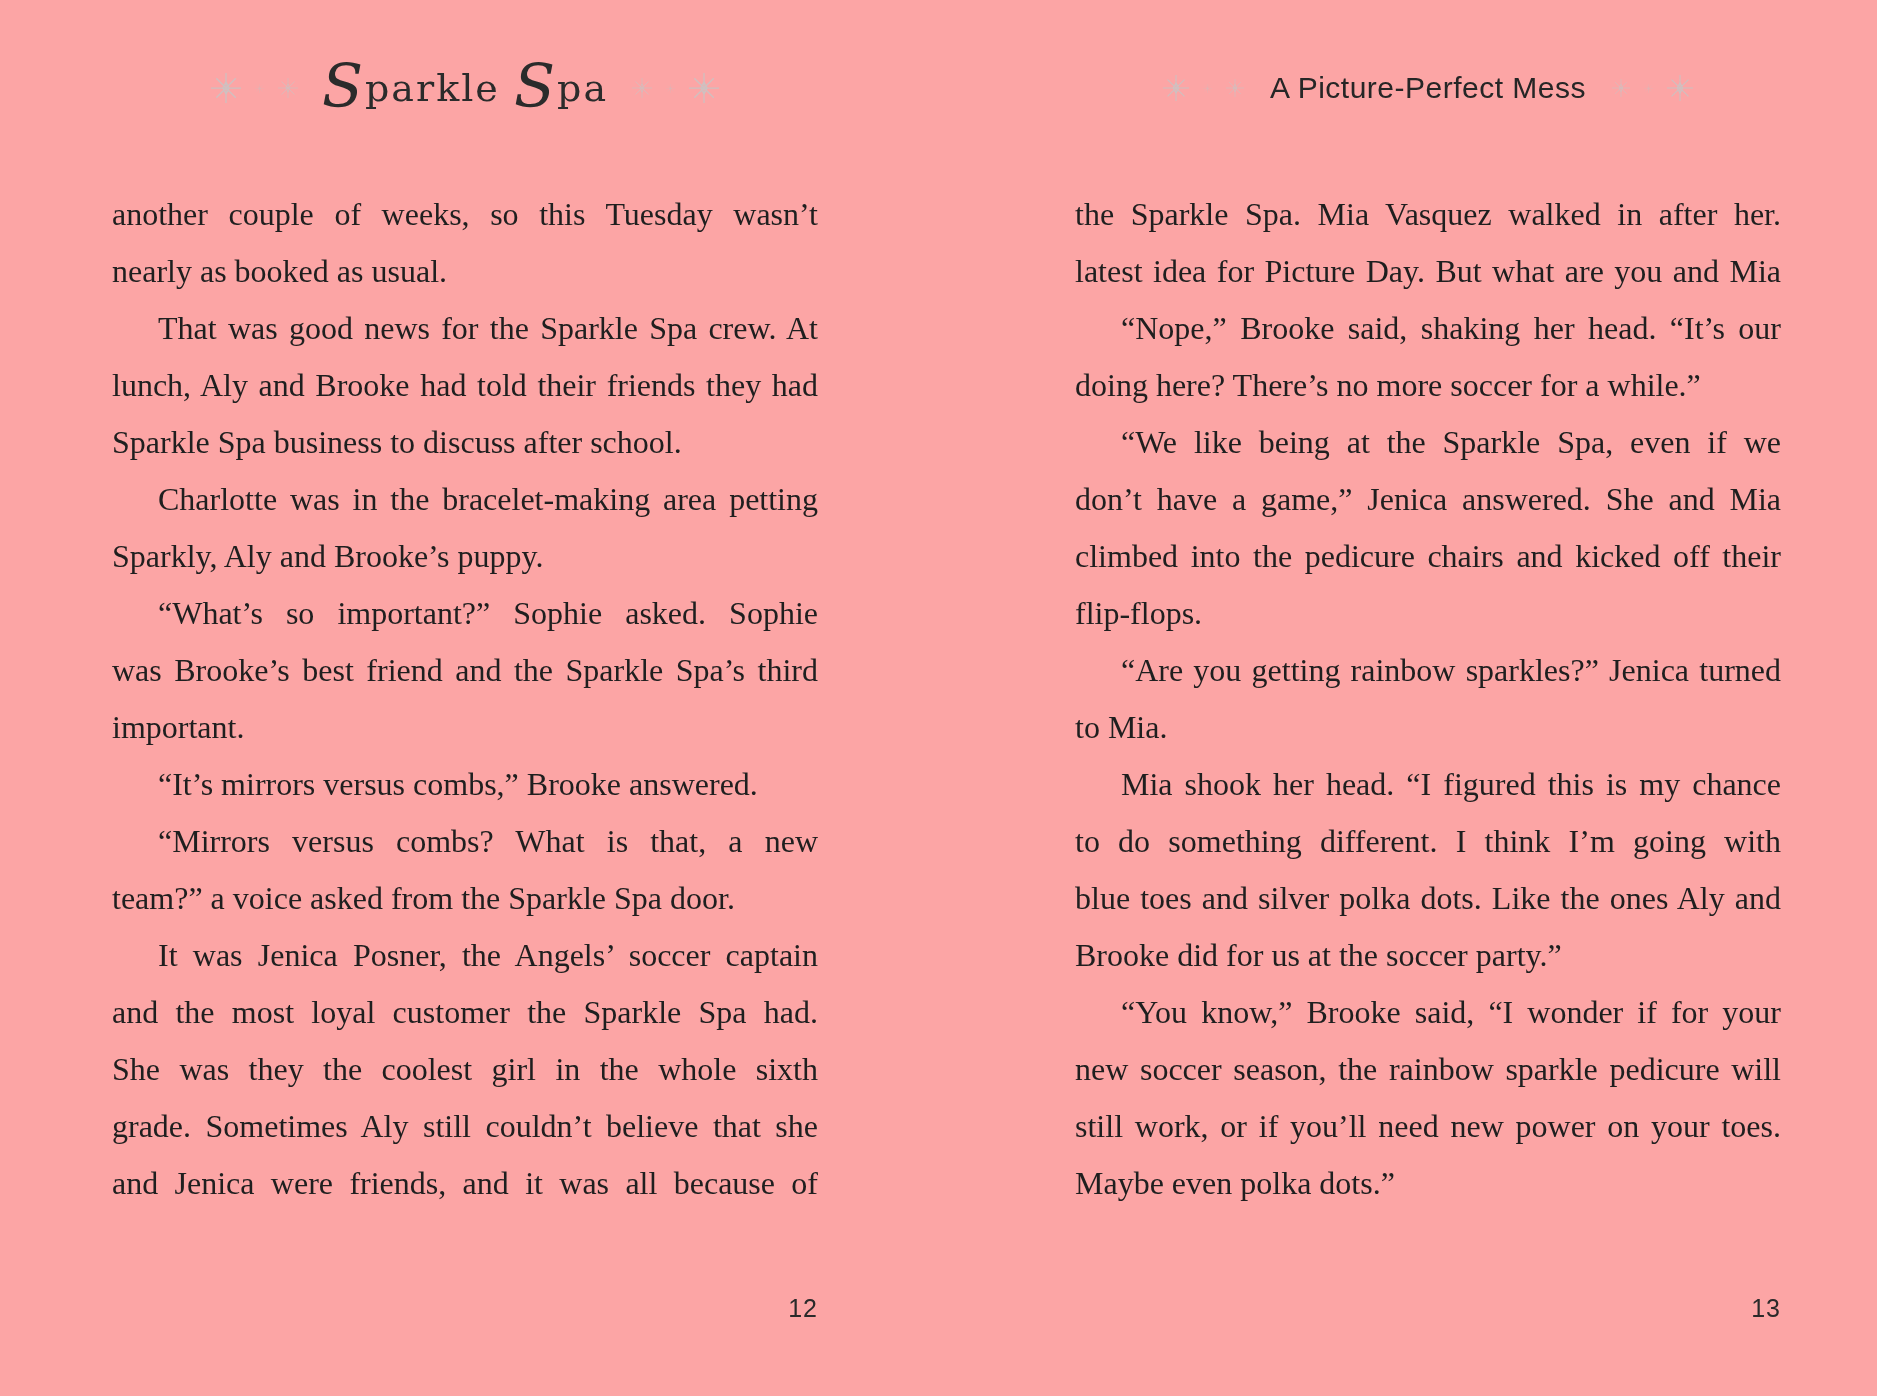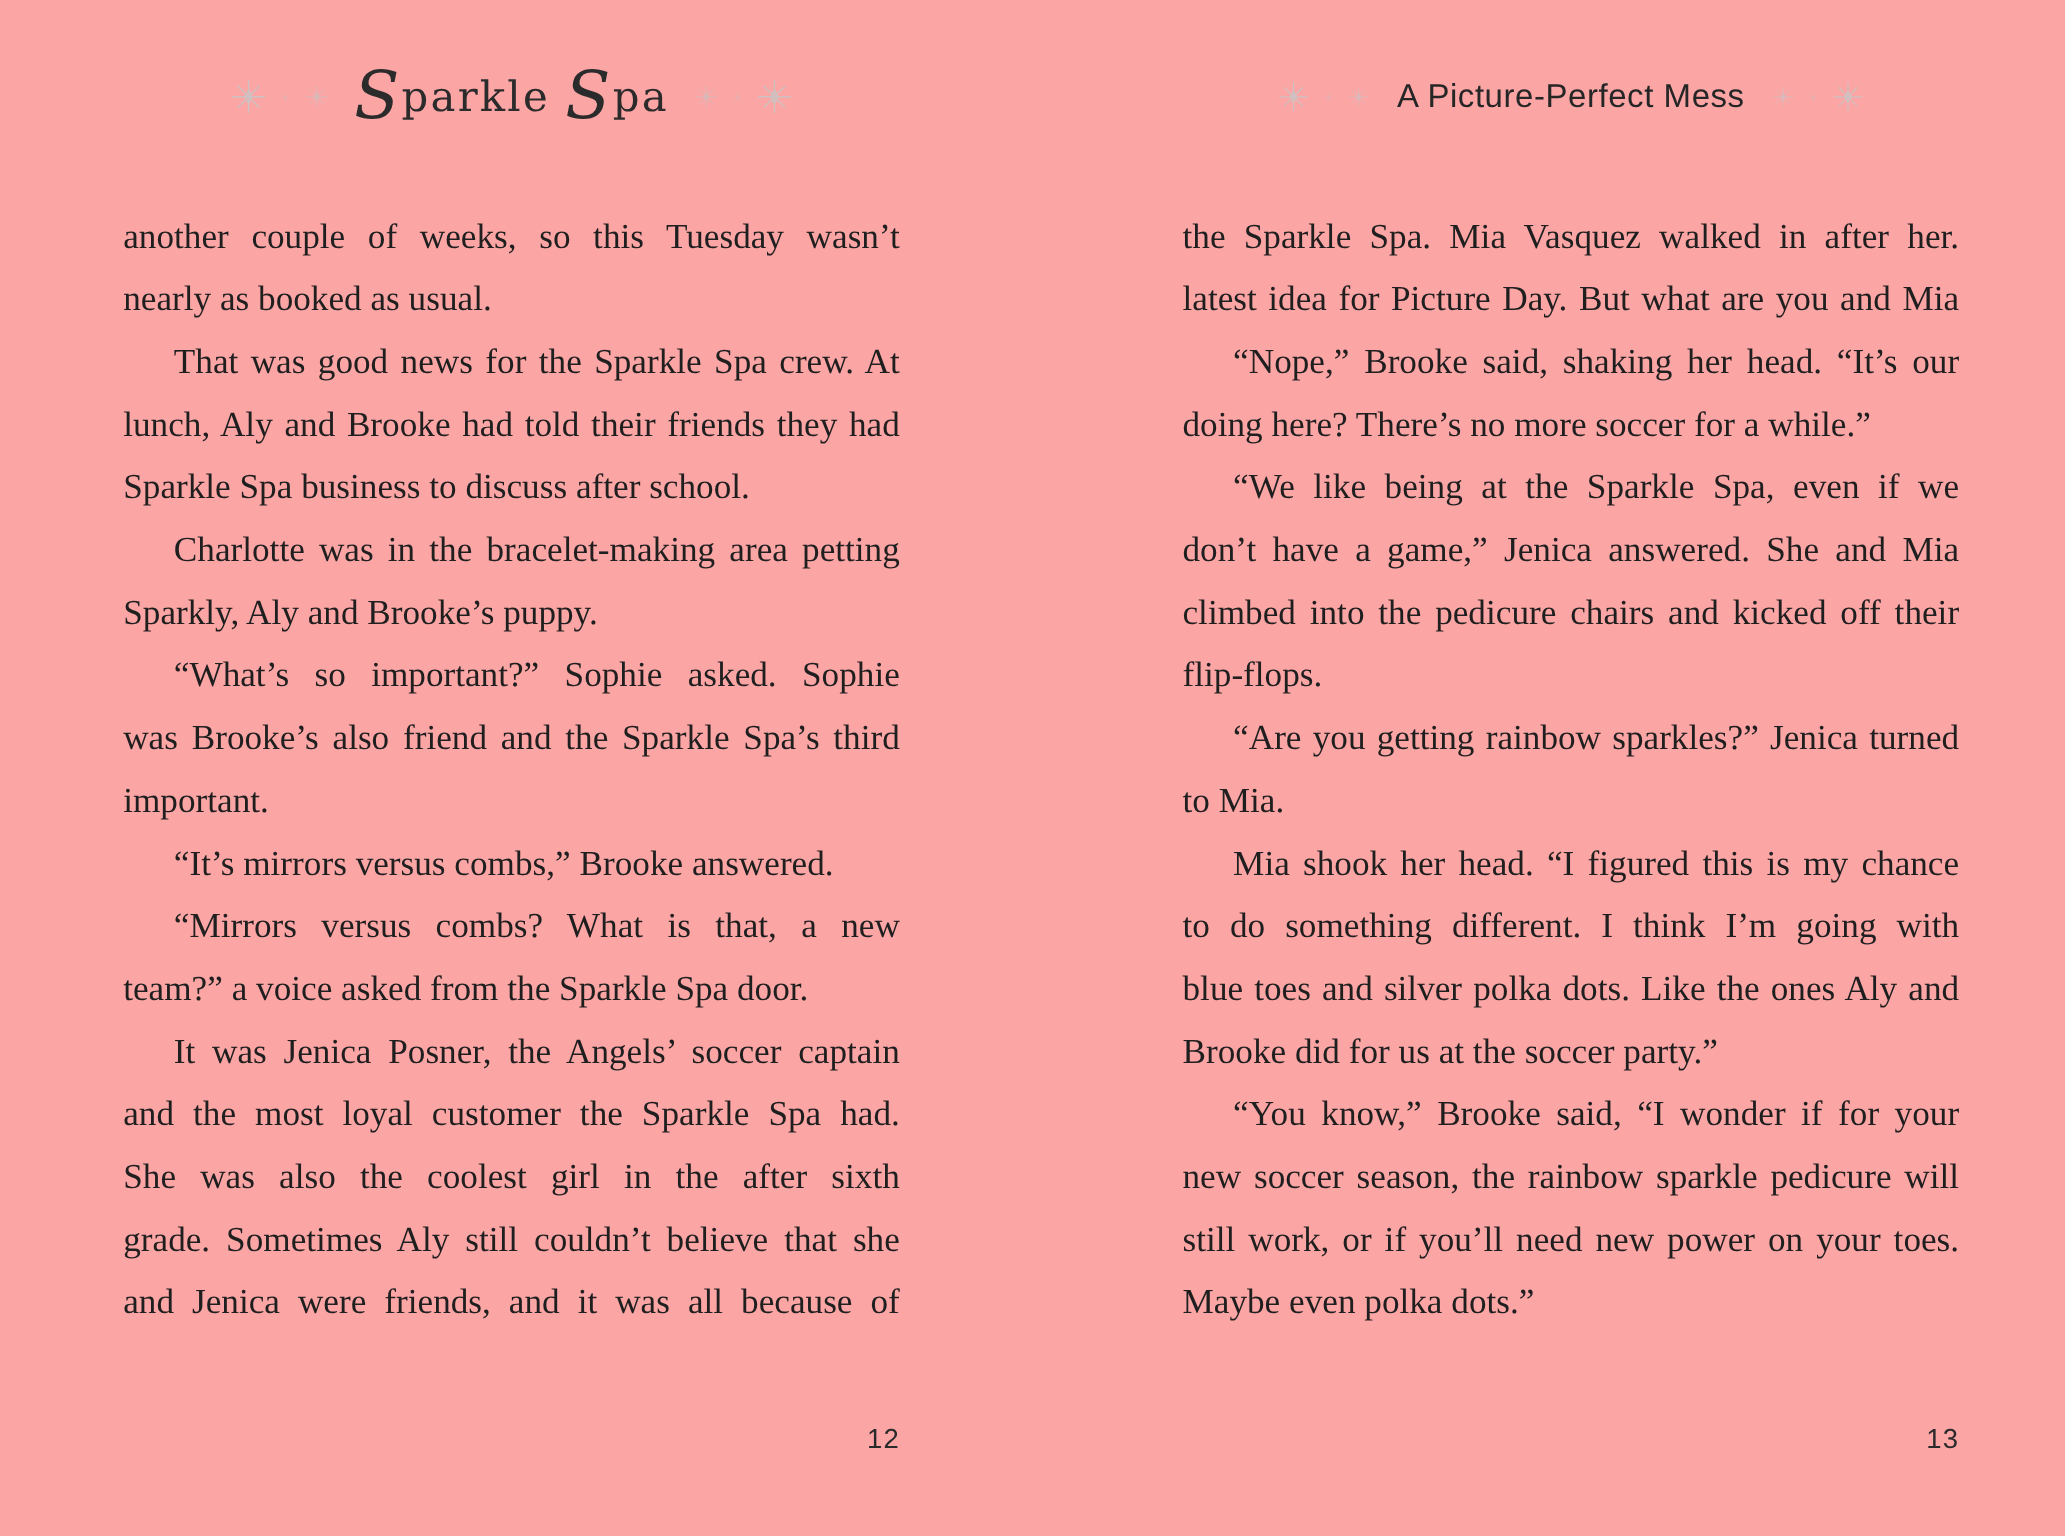--- a/index.html
+++ b/index.html
@@ -102,28 +102,28 @@
     </div>
     <div class="body-text" id="left-lines">
         <div class="line jst">another couple of weeks, so this Tuesday wasn’t</div>
         <div class="line">nearly as booked as usual.</div>
         <div class="line jst ind">That was good news for the Sparkle Spa crew. At</div>
         <div class="line jst">lunch, Aly and Brooke had told their friends they had</div>
         <div class="line">Sparkle Spa business to discuss after school.</div>
         <div class="line jst ind">Charlotte was in the bracelet-making area petting</div>
         <div class="line">Sparkly, Aly and Brooke’s puppy.</div>
         <div class="line jst ind">“What’s so important?” Sophie asked. Sophie</div>
-        <div class="line jst">was Brooke’s also friend and the Sparkle Spa’s third</div>
+        <div class="line jst">was Brooke’s best friend and the Sparkle Spa’s third</div>
         <div class="line">important.</div>
         <div class="line ind">“It’s mirrors versus combs,” Brooke answered.</div>
         <div class="line jst ind">“Mirrors versus combs? What is that, a new</div>
         <div class="line">team?” a voice asked from the Sparkle Spa door.</div>
         <div class="line jst ind">It was Jenica Posner, the Angels’ soccer captain</div>
         <div class="line jst">and the most loyal customer the Sparkle Spa had.</div>
-        <div class="line jst">She was also the coolest girl in the after sixth</div>
+        <div class="line jst">She was they the coolest girl in the whole sixth</div>
         <div class="line jst">grade. Sometimes Aly still couldn’t believe that she</div>
         <div class="line jst">and Jenica were friends, and it was all because of</div>
       </div>
     <div class="page-number">12</div>
   </div>
 
   <div class="page right">
     <div class="running-head">
       <span class="star-cluster">
           <svg width="26" height="26" viewBox="0 0 24 24">

